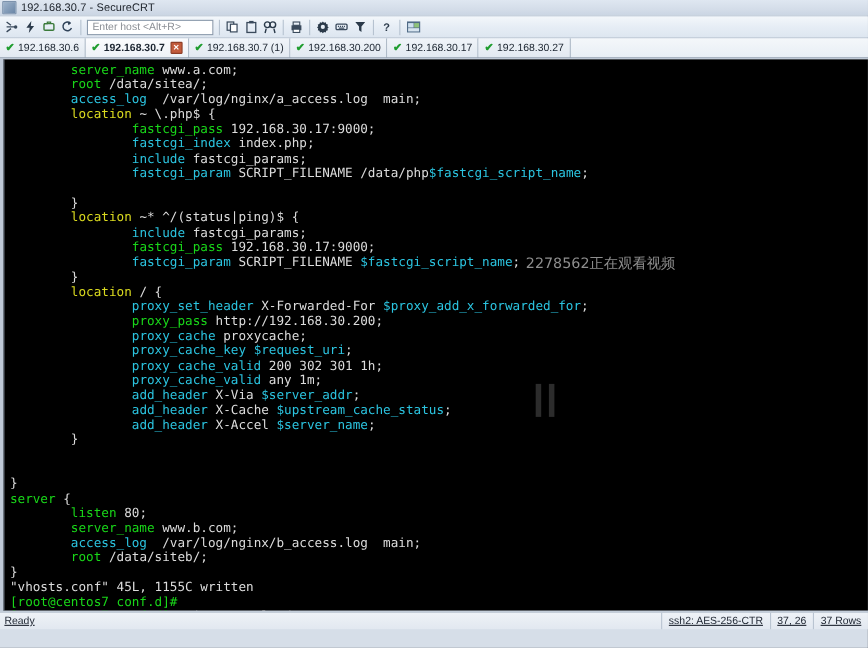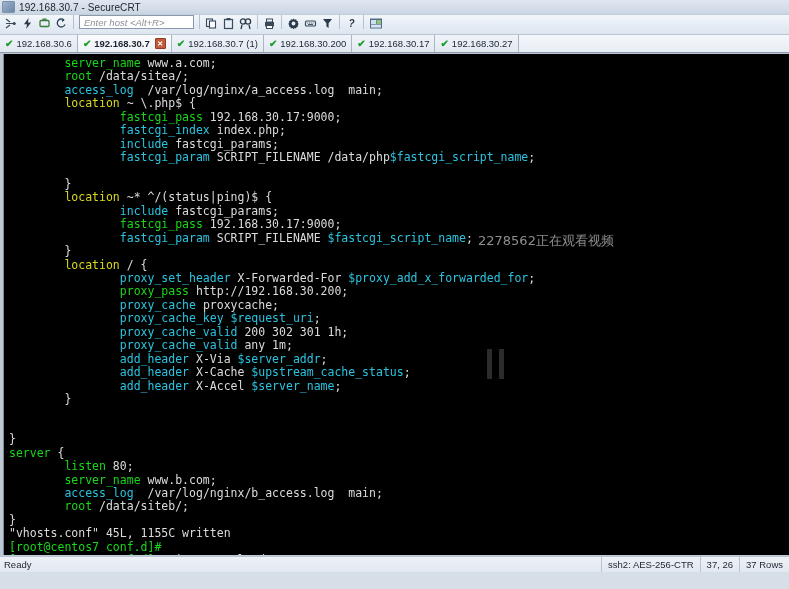--- a/index.html
+++ b/index.html
@@ -38,24 +38,23 @@
   }
   .menubar .mi{
     font-size:10px;color:#1d2b3a;
     padding:0 6px;line-height:16px;white-space:nowrap;cursor:default;
   }
 
   
   .toolbar{
     height:19px;
     background:linear-gradient(to bottom,#f3f7fb 0%,#e6edf5 50%,#dde6f0 100%);
-    display:flex;align-items:flex-start;
+    display:flex;align-items:center;
     border-bottom:1px solid #b9c5d3;
     padding:0 2px;
-    font-style:italic;
   }
   .tbtn{
     width:17px;height:17px;
     display:flex;align-items:center;justify-content:center;
     cursor:default;flex:none;
   }
   .tsep{width:1px;height:14px;background:#b6c2d0;margin:0 3px;flex:none;}
   .hostbox{
     width:115px;height:14px;background:#fff;border:1px solid #8a99ab;
     margin:0 2px;display:flex;align-items:center;box-sizing:border-box;
@@ -138,21 +137,21 @@
     font-family:"Liberation Sans",sans-serif;
     font-size:12px;color:#6d6d6d;letter-spacing:.2px;white-space:nowrap;
   }
 
   
   .statusbar{
     height:15px;
     background:linear-gradient(to bottom,#eef2f7 0%,#e2e8f0 100%);
     border-top:1px solid #b9c4d1;
     display:flex;align-items:center;
-    font-size:9.5px;color:#1d2430;
+    font-size:9.5px;color:#1d2430;text-decoration:underline;
   }
   .sb-ready{padding-left:4px;flex:1;white-space:nowrap;}
   .sb-cell{
     padding:0 6px;border-left:1px solid #b9c4d1;
     line-height:15px;white-space:nowrap;height:15px;text-align:center;
   }
 </style>
 </head>
 <body>
 

